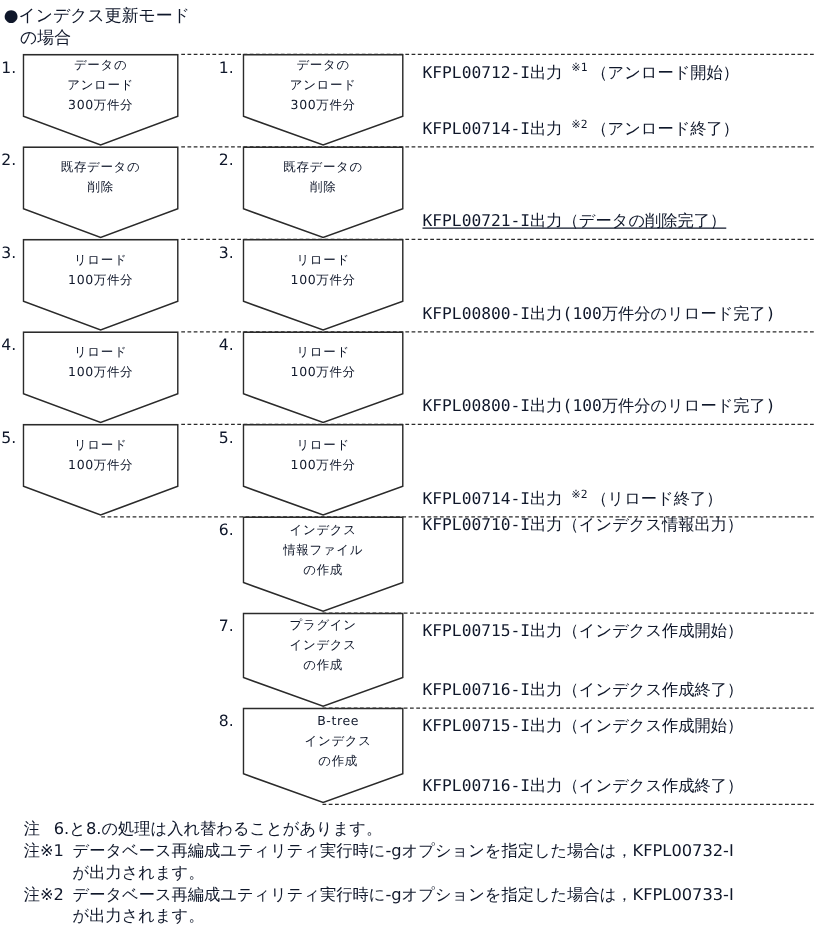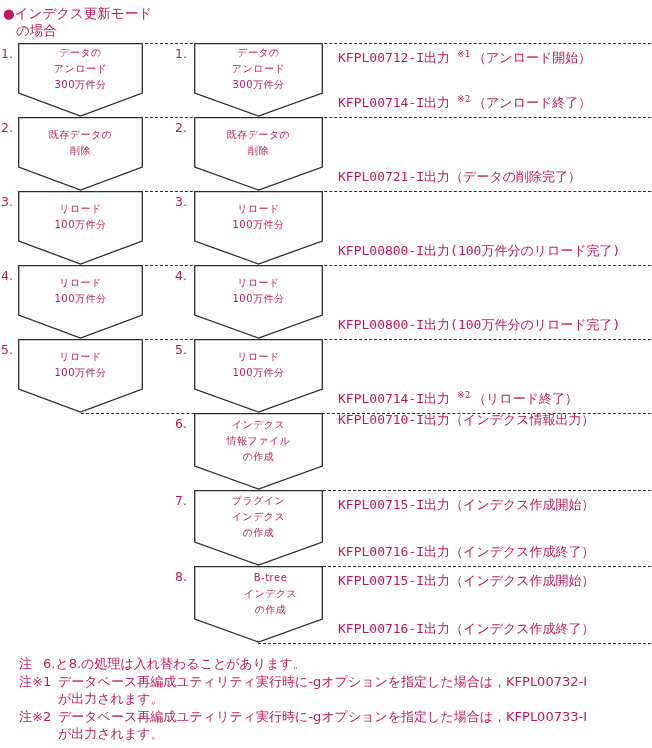--- a/index.html
+++ b/index.html
@@ -1,17 +1,17 @@
 <!DOCTYPE html>
 <html><head>
 <meta charset="utf-8">
 <style>
   html,body{margin:0;padding:0;background:#fff;}
   .stage{position:relative;width:652px;height:748px;background:#ffffff;overflow:hidden;
-         font-family:"DejaVu Sans","Liberation Sans",sans-serif;color:#be185d;}
+         font-family:"DejaVu Sans","Liberation Sans",sans-serif;color:#0f172a;}
   .dash{position:absolute;height:0;border-top:1px dashed #2b2b2b;z-index:1;}
   .box{position:absolute;z-index:2;}
   .box svg{position:absolute;left:0;top:0;display:block;}
   .shape{fill:#ffffff;stroke:#2b2b2b;stroke-width:1.3;}
   .num{position:absolute;top:3px;left:-17px;width:16px;font-size:12.5px;}
   .num-r{left:-36px;width:29px;text-align:right;}
   .box-text{position:absolute;left:2px;right:2px;top:1px;display:flex;flex-direction:column;
             align-items:center;justify-content:center;font-size:10px;line-height:16px;
             letter-spacing:.5px;text-align:center;}
   .msg{position:absolute;left:338px;z-index:3;white-space:nowrap;font-size:13px;
@@ -197,21 +197,21 @@
       </svg>
       <div class="num num-r">8.</div>
       <div class="box-text" style="height: 53px; padding-left: 24px;">
         <div>B-tree</div>
         <div>インデクス</div>
         <div>の作成</div>
       </div>
     </div>
     <div class="msg" style="top: 49px;"><span>KFPL00712-I出力</span><span class="sup">※1</span><span>（アンロード開始）</span></div>
     <div class="msg" style="top: 94px;"><span>KFPL00714-I出力</span><span class="sup">※2</span><span>（アンロード終了）</span></div>
-    <div class="msg" style="top: 168px;"><span>KFPL00721-I出力（データの削除完了）</span></div>
+    <div class="msg" style="top: 168px; text-decoration: underline;"><span>KFPL00721-I出力（データの削除完了）</span></div>
     <div class="msg" style="top: 242px;"><span>KFPL00800-I出力(100万件分のリロード完了)</span></div>
     <div class="msg" style="top: 316px;"><span>KFPL00800-I出力(100万件分のリロード完了)</span></div>
     <div class="msg" style="top: 390px;"><span>KFPL00714-I出力</span><span class="sup">※2</span><span>（リロード終了）</span></div>
     <div class="msg" style="top: 411px;"><span>KFPL00710-I出力（インデクス情報出力）</span></div>
     <div class="msg" style="top: 496px;"><span>KFPL00715-I出力（インデクス作成開始）</span></div>
     <div class="msg" style="top: 543px;"><span>KFPL00716-I出力（インデクス作成終了）</span></div>
     <div class="msg" style="top: 572px;"><span>KFPL00715-I出力（インデクス作成開始）</span></div>
     <div class="msg" style="top: 620px;"><span>KFPL00716-I出力（インデクス作成終了）</span></div>
   </div>
 

